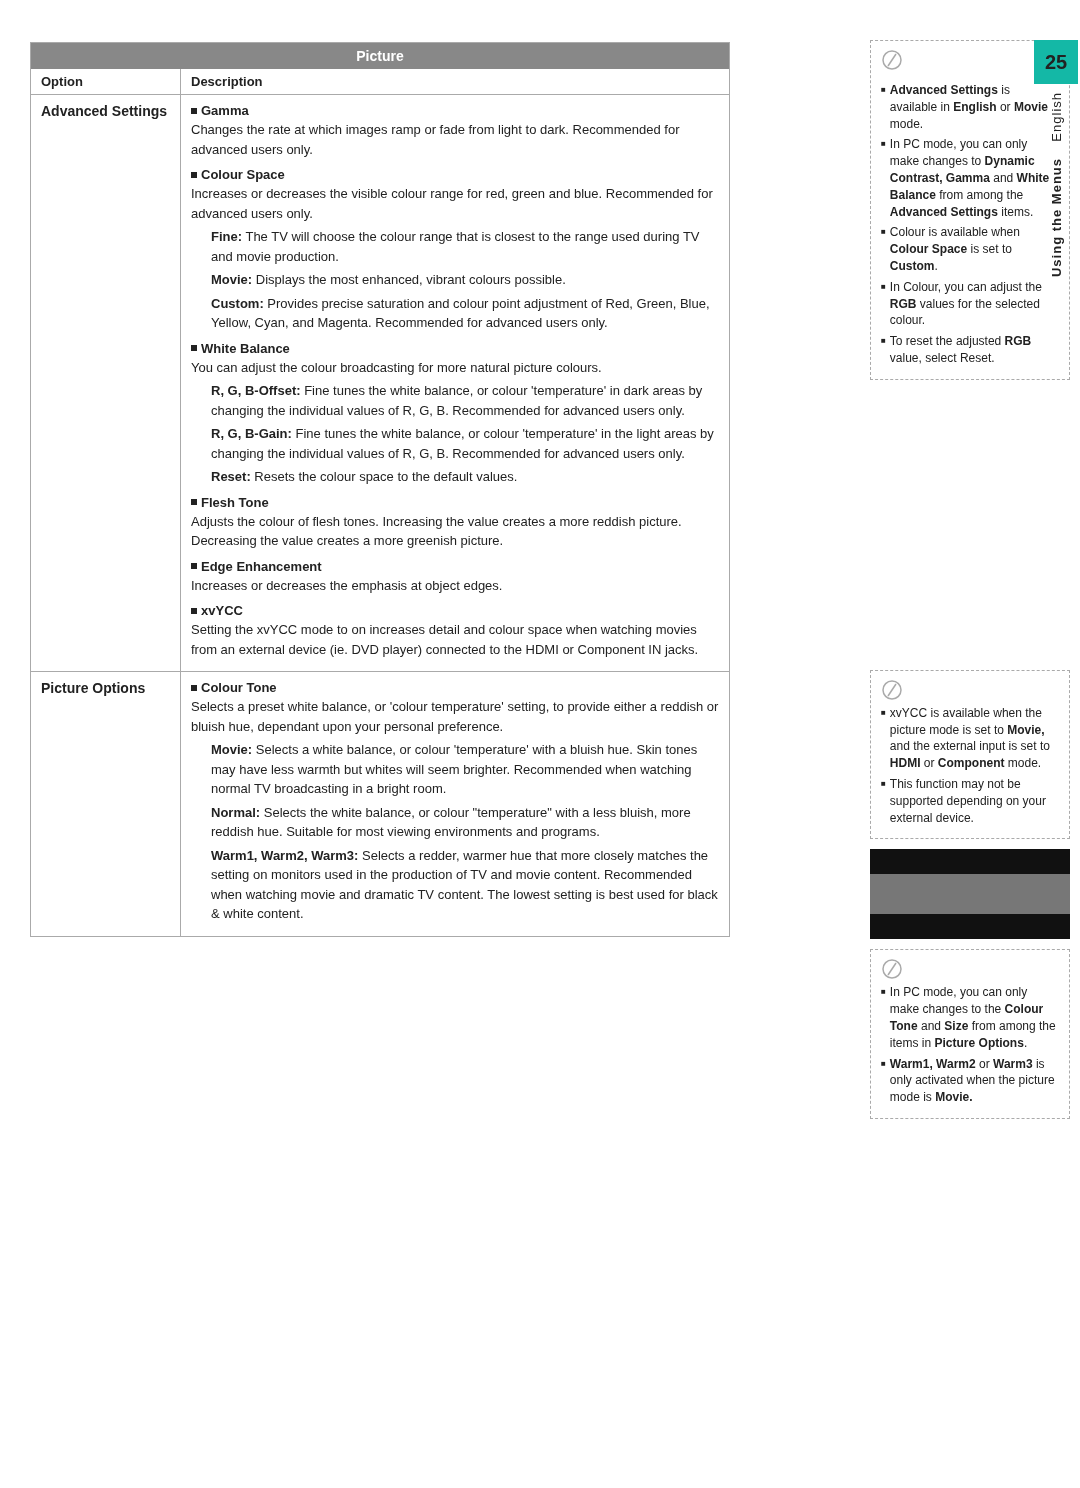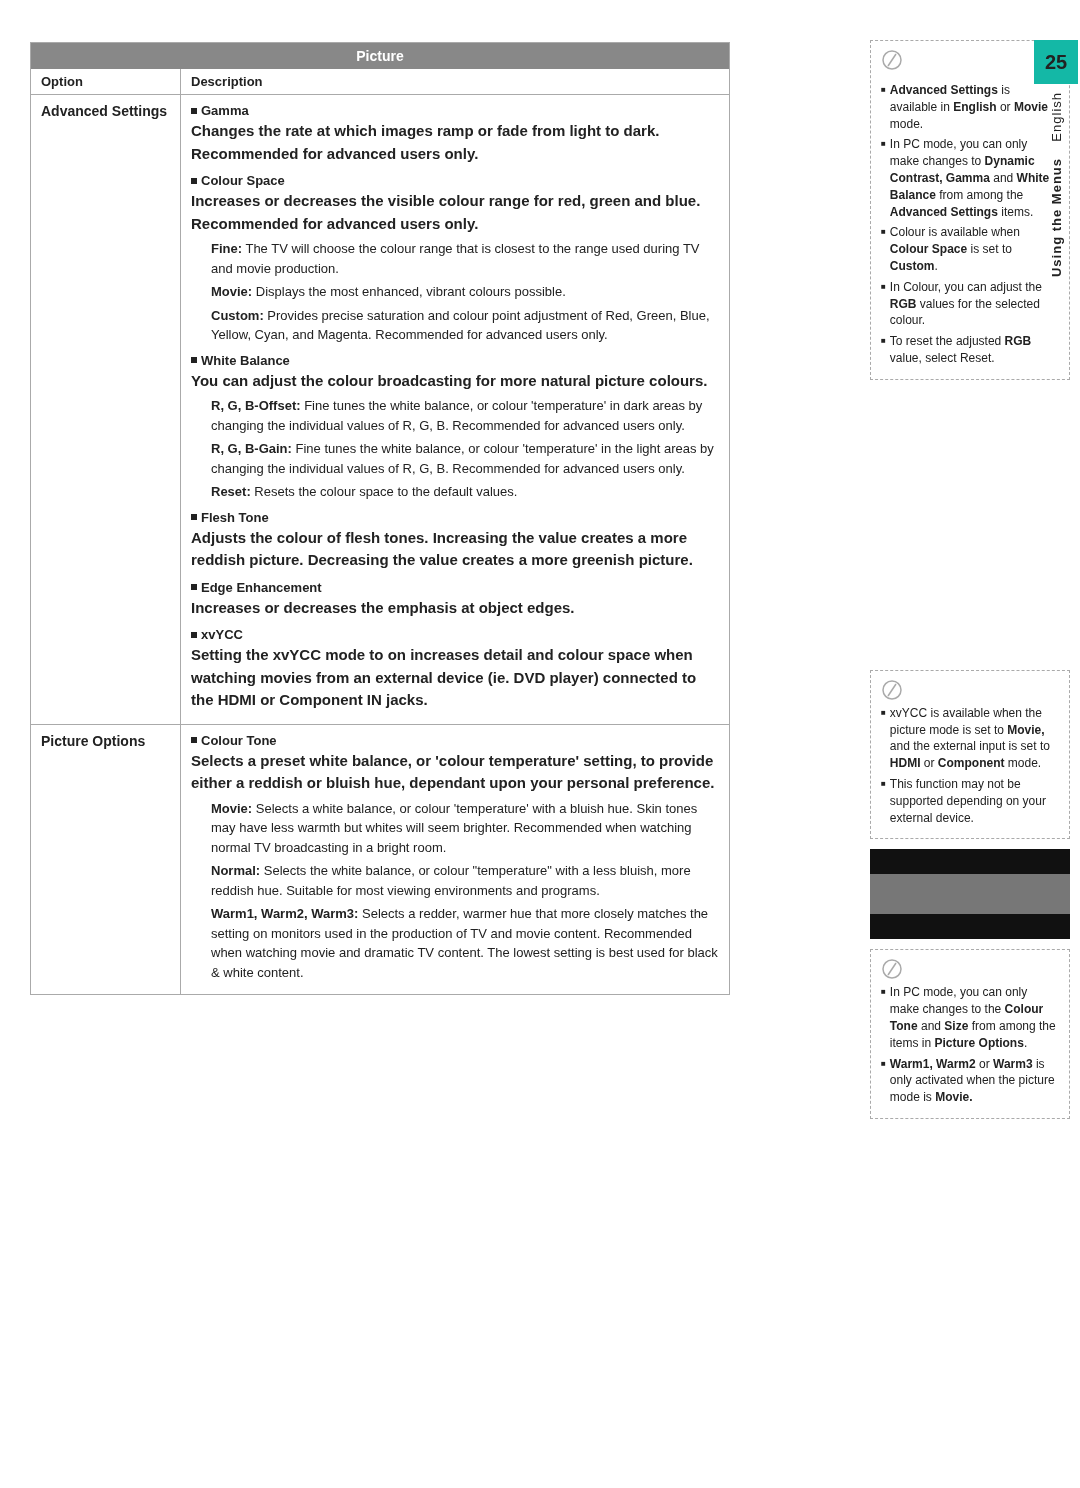--- a/index.html
+++ b/index.html
@@ -118,24 +118,23 @@
       font-weight: bold;
       font-size: 14px;
     }
 
     .desc-cell {
       padding: 8px 10px;
       vertical-align: top;
     }
 
     .desc-para {
-      font-size: 15px;
+      font-size: 13px;
       line-height: 1.5;
       margin-bottom: 4px;
-      font-weight: bold;
     }
 
     .desc-indent {
       font-size: 13px;
       line-height: 1.5;
       margin-left: 20px;
       margin-bottom: 4px;
     }
 
     

